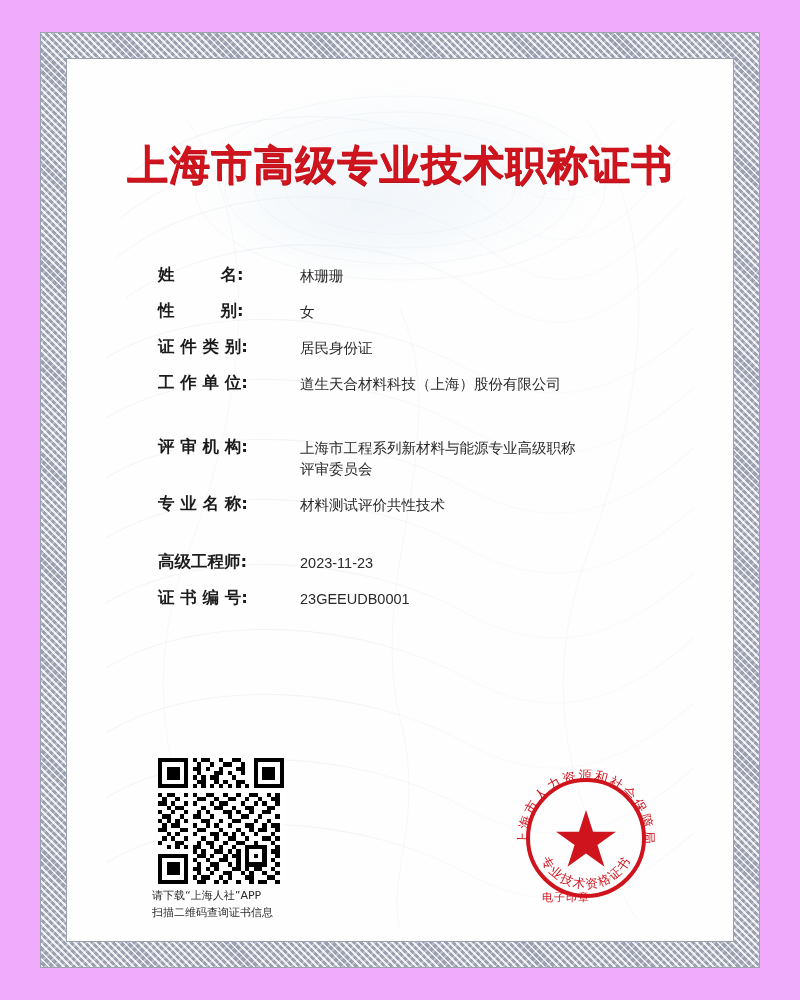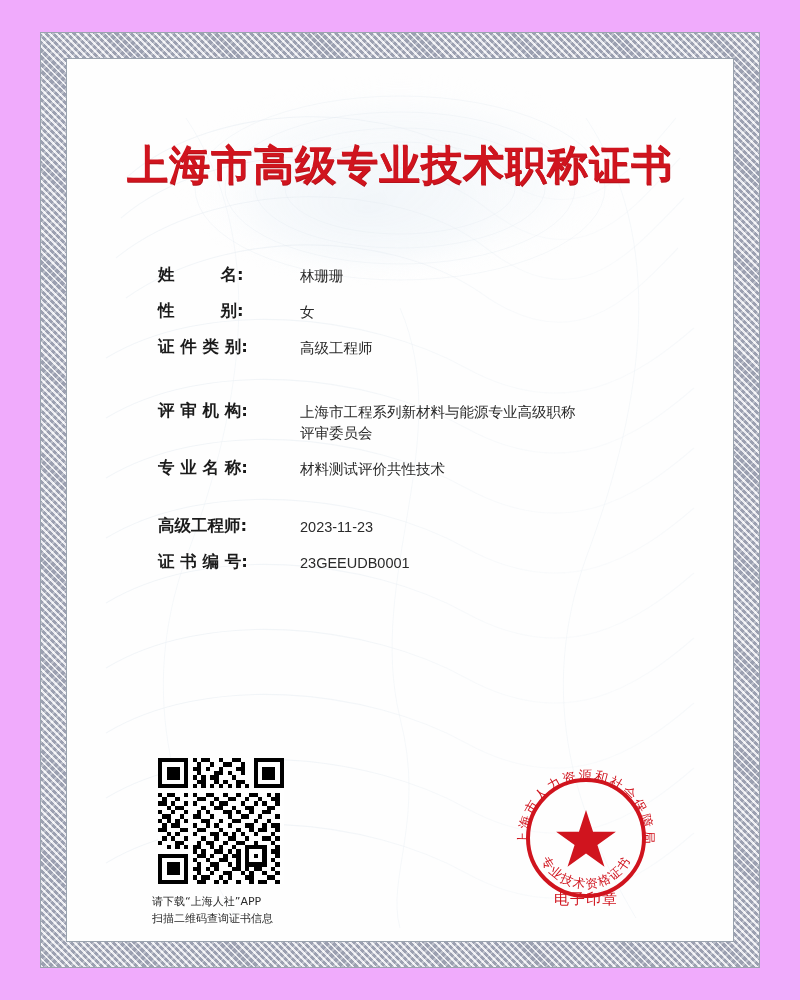--- a/index.html
+++ b/index.html
@@ -146,43 +146,43 @@
     left: 92px;
     top: 700px;
     width: 136px;
   }
   .qr {
     width: 126px;
     height: 126px;
     display: block;
   }
   .qr-caption {
-    margin-top: 10px;
+    margin-top: 4px;
     font-family: "DejaVu Sans", sans-serif;
     font-size: 11px;
     color: #2a2a2a;
     line-height: 1.5;
     white-space: pre-line;
     margin-left: -6px;
   }
 
   
   .seal {
     position: absolute;
     left: 440px;
     top: 700px;
     width: 160px;
     height: 160px;
   }
   .seal-text {
     position: absolute;
-    left: 488px;
+    left: 476px;
     top: 832px;
     font-family: "DejaVu Sans", sans-serif;
-    font-size: 15px;
+    font-size: 11px;
     color: #d0141e;
     letter-spacing: 1px;
   }
 </style>
 </head>
 <body>
 
 <div class="certificate">
 
   <div class="border-band"></div>
@@ -247,24 +247,28 @@
       </div>
 
       <div class="field-row">
         <div class="field-label">性        别:</div>
         <div class="field-value">女</div>
       </div>
 
 
       <div class="field-row">
         <div class="field-label">证 件 类 别:</div>
-        <div class="field-value">高级工程师</div>
-      </div>
-
-
+        <div class="field-value">居民身份证</div>
+      </div>
+
+
+      <div class="field-row">
+        <div class="field-label">工 作 单 位:</div>
+        <div class="field-value">道生天合材料科技（上海）股份有限公司</div>
+      </div>
 
       <div class="group-gap"></div>
 
 
       <div class="field-row">
         <div class="field-label">评 审 机 构:</div>
         <div class="field-value" style="white-space: pre-line;">上海市工程系列新材料与能源专业高级职称
 评审委员会</div>
       </div>
 

